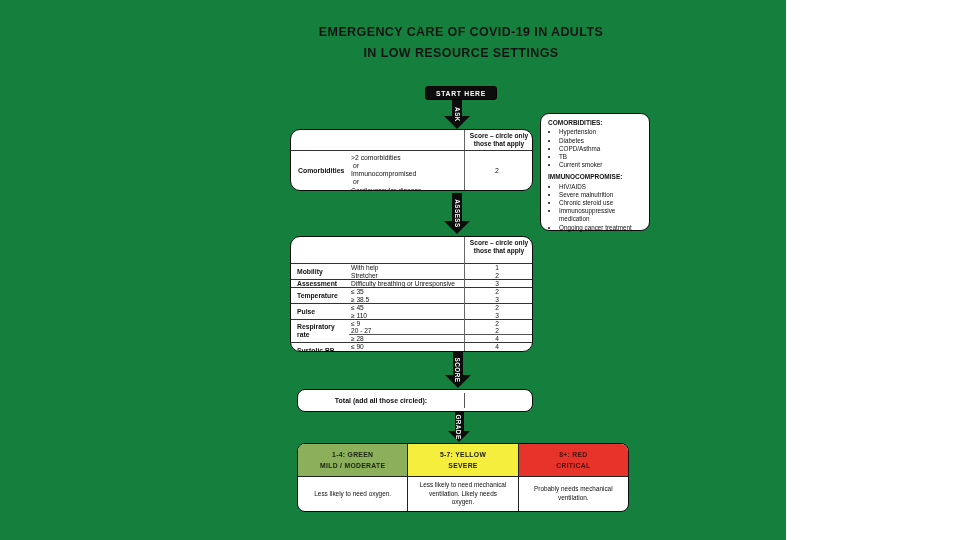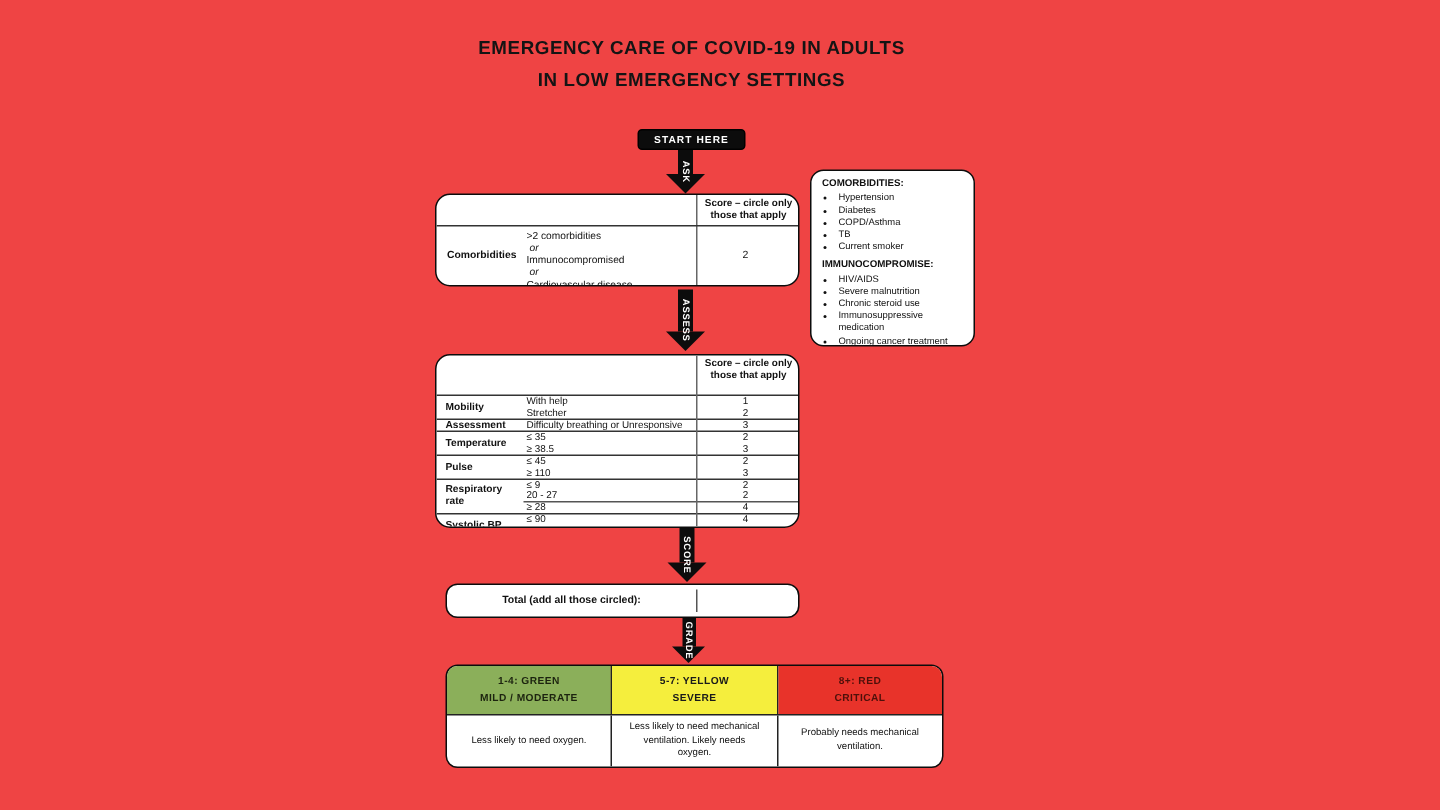--- a/index.html
+++ b/index.html
@@ -1,18 +1,18 @@
 <!DOCTYPE html>
 <html><head>
 <meta charset="utf-8">
 <style>
   * { box-sizing: border-box; margin: 0; padding: 0; }
   html,body { background:#fff; }
   .stage {
-    position: relative; width: 960px; height: 540px; background: #ef4444;
+    position: relative; width: 786px; height: 540px; background: #15803d;
     font-family: "Liberation Sans", sans-serif; color: #111; overflow: hidden;
   }
   
   .title {
     position: absolute; left: 231px; top: 22px; width: 460px; text-align: center;
     font-weight: bold; font-size: 12.5px; line-height: 1.65; letter-spacing: .4px; color: #141414;
   }
   
   .start {
     position: absolute; left: 425px; top: 86px; width: 72px; height: 14px;
@@ -86,21 +86,21 @@
   .t-body .tcell { flex: 1; display: flex; align-items: center; justify-content: center; text-align: center; font-size: 6.4px; line-height: 1.4; padding: 2px 9px; }
   .mid { border-left: 1px solid #222; border-right: 1px solid #222; }
 </style>
 </head>
 <body>
 
 <div class="stage">
 
   <div class="title">
     <div>EMERGENCY CARE OF COVID-19 IN ADULTS</div>
-    <div>IN LOW EMERGENCY SETTINGS</div>
+    <div>IN LOW RESOURCE SETTINGS</div>
   </div>
 
   <div class="start">
     <span>START HERE</span>
   </div>
 
   <div class="arrow" id="arrow-ask">
     <div class="shaft"></div>
     <div class="head"></div>
     <div class="lbl">ASK</div>

